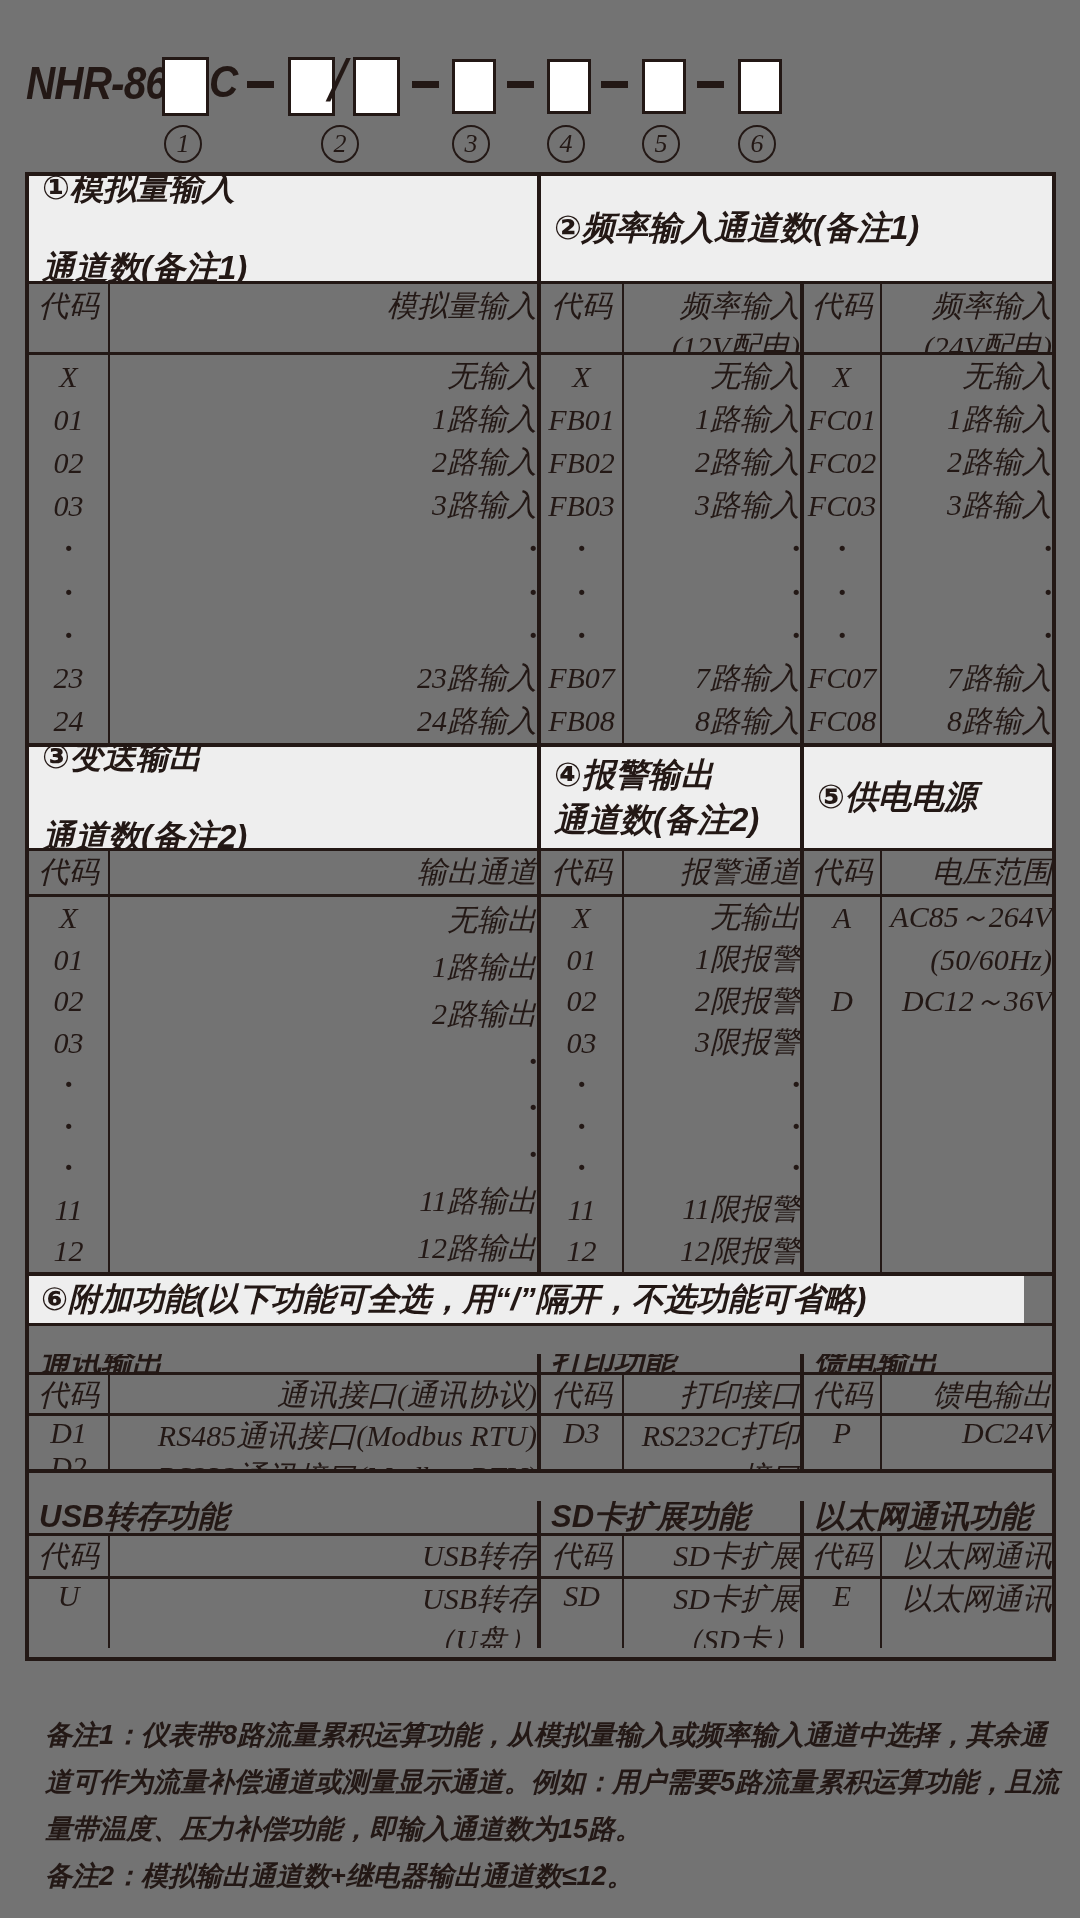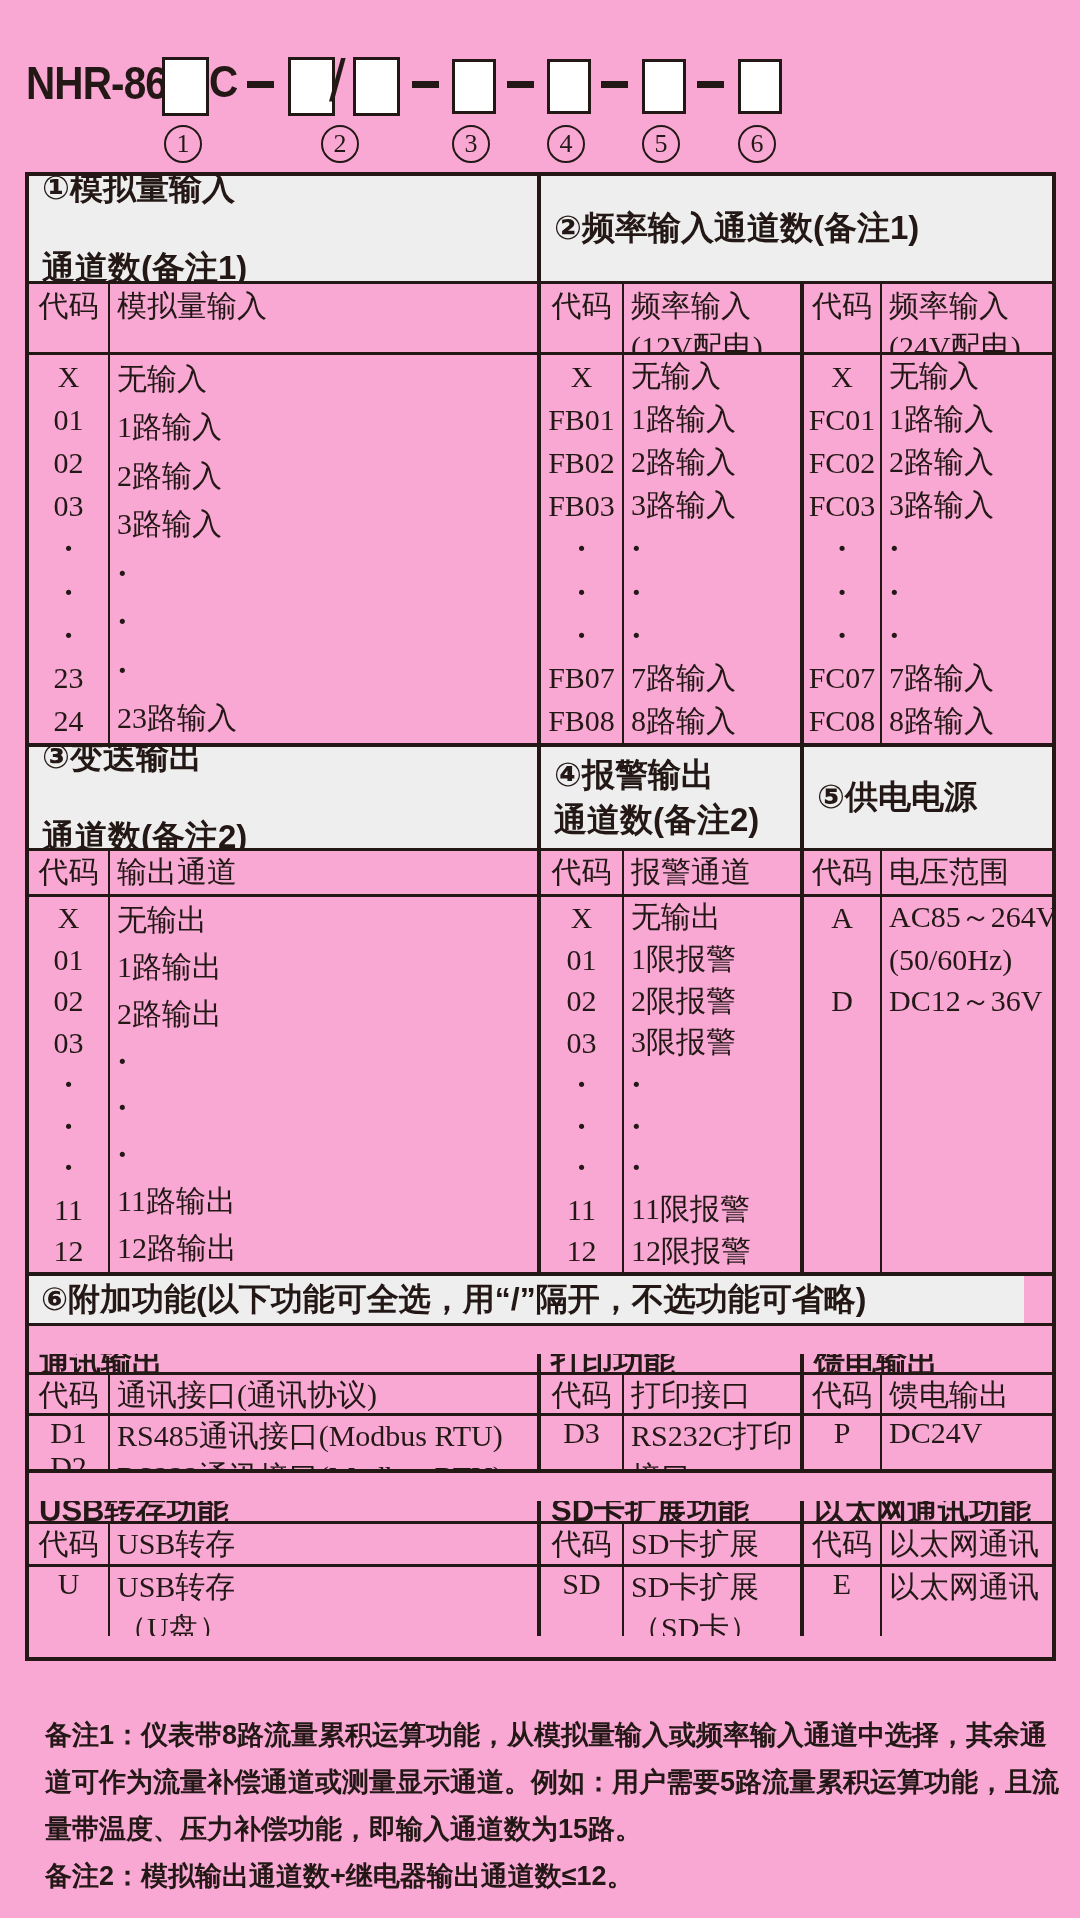--- a/index.html
+++ b/index.html
@@ -1,17 +1,17 @@
 <!DOCTYPE html>
 <html><head>
 <meta charset="utf-8">
 <style>
   html,body{margin:0;padding:0;background:#ffffff;}
-  .page{position:relative;width:1080px;height:1918px;background:#f9a8d4;overflow:hidden;
-        color:#231815;font-family:"Liberation Serif","DejaVu Serif",serif;}
+  .page{position:relative;width:1080px;height:1918px;background:#737373;overflow:hidden;
+        color:#231815;font-family:"Liberation Serif","DejaVu Serif",serif;font-style:italic;}
 
   
   .mc-prefix{position:absolute;left:26px;top:56px;font-size:46px;font-weight:600;
              font-family:"Liberation Sans","DejaVu Sans",sans-serif;letter-spacing:-1px;
              transform:scaleX(.88);transform-origin:left top;}
   .mc-c{position:absolute;left:209px;top:56px;font-size:45px;font-weight:600;
         font-family:"Liberation Sans","DejaVu Sans",sans-serif;transform:scaleX(.9);transform-origin:left top;}
   .mc-slash{position:absolute;left:329px;top:46px;font-size:60px;font-weight:400;
             font-family:"Liberation Sans","DejaVu Sans",sans-serif;}
   .box{position:absolute;border:3px solid #231815;background:#fff;}
@@ -29,33 +29,33 @@
           font-size:26px;font-family:"Liberation Serif","DejaVu Serif",serif;}
   .c1{left:164px;} .c2{left:321px;} .c3{left:452px;} .c4{left:547px;} .c5{left:642px;} .c6{left:738px;}
 
   
   .spec-table{position:absolute;left:25px;top:172px;width:1031px;height:1489px;
               border:4px solid #231815;box-sizing:border-box;}
   .row{display:flex;box-sizing:border-box;border-top:2px solid #231815;}
   .row.first{border-top:none;}
   .bt3{border-top:3px solid #231815;} .bt4{border-top:4px solid #231815;}
   .cell{box-sizing:border-box;overflow:hidden;}
-  .bl2{border-left:2px solid #231815;} .bl4{border-left:4px solid #231815;}
+  .bl2{border-left:2px solid #231815;align-items:flex-end;} .bl4{border-left:4px solid #231815;}
 
   .w-c1{width:79px;}  .w-d1{width:429px;}
   .w-c2{width:85px;}  .w-d2{width:178px;}
   .w-c3{width:80px;}  .w-d3{width:172px;}
   .w-g1{width:508px;gap:35px;} .w-g23{width:515px;}
   .w-g2{width:263px;} .w-g3{width:252px;}
   .w-full{width:995px;}
 
   .rA-head{height:105px;}  .rA-colhead{height:71px;}  .rA-data{height:391px;}
   .rB-head{height:105px;}  .rB-colhead{height:46px;}  .rB-data{height:378px;}
   .rC-banner{height:51px;} .rC-t1{height:49px;} .rC-ch1{height:41px;} .rC-d1{height:56px;}
-  .rC-t2{height:52px;text-align:right;}     .rC-ch2{height:43px;} .rC-d2{height:72px;}
+  .rC-t2{height:64px;text-align:right;}     .rC-ch2{height:43px;} .rC-d2{height:72px;}
 
   .ghead{background:#eeeeee;font-family:"Liberation Sans","DejaVu Sans",sans-serif;
          font-weight:bold;font-size:33px;display:flex;flex-direction:column;justify-content:center;}
   .ghead .line{flex:0 0 45px;display:flex;align-items:center;padding-left:13px;}
   .banner{background:#eeeeee;font-family:"Liberation Sans","DejaVu Sans",sans-serif;
           font-weight:bold;font-size:32px;display:flex;align-items:center;padding-left:12px;}
   .subtitle{font-family:"Liberation Sans","DejaVu Sans",sans-serif;font-weight:bold;font-size:31px;
             display:flex;align-items:center;padding-left:10px;margin-top:28px;}
 
   .lines{display:flex;flex-direction:column;font-size:30px;}
@@ -149,20 +149,21 @@
         </div>
       <div class="cell lines desccol w-d1 bl2">
           <div class="line">无输入</div>
           <div class="line">1路输入</div>
           <div class="line">2路输入</div>
           <div class="line">3路输入</div>
           <div class="line dot">·</div>
           <div class="line dot">·</div>
           <div class="line dot">·</div>
           <div class="line">23路输入</div>
+          <div class="line">24路输入</div>
         </div>
       <div class="cell lines codecol w-c2 bl4">
           <div class="line">X</div>
           <div class="line">FB01</div>
           <div class="line">FB02</div>
           <div class="line">FB03</div>
           <div class="line dot">·</div>
           <div class="line dot">·</div>
           <div class="line dot">·</div>
           <div class="line">FB07</div>

